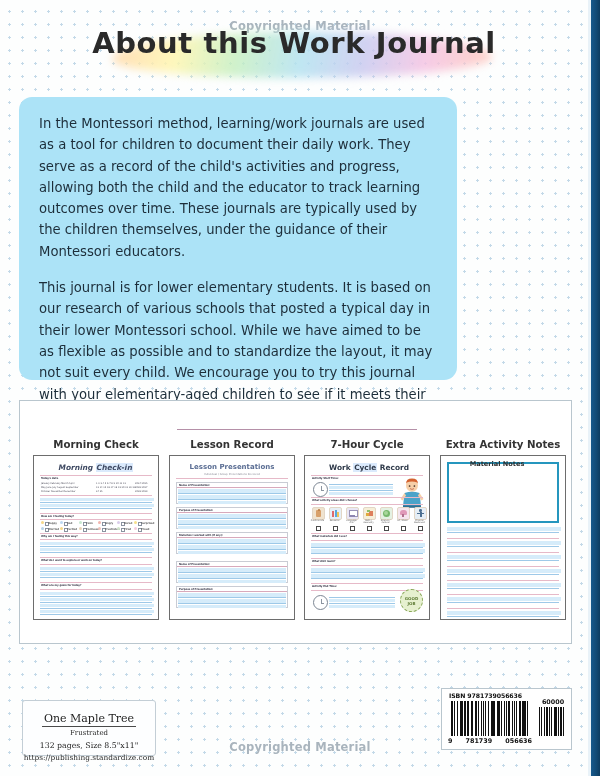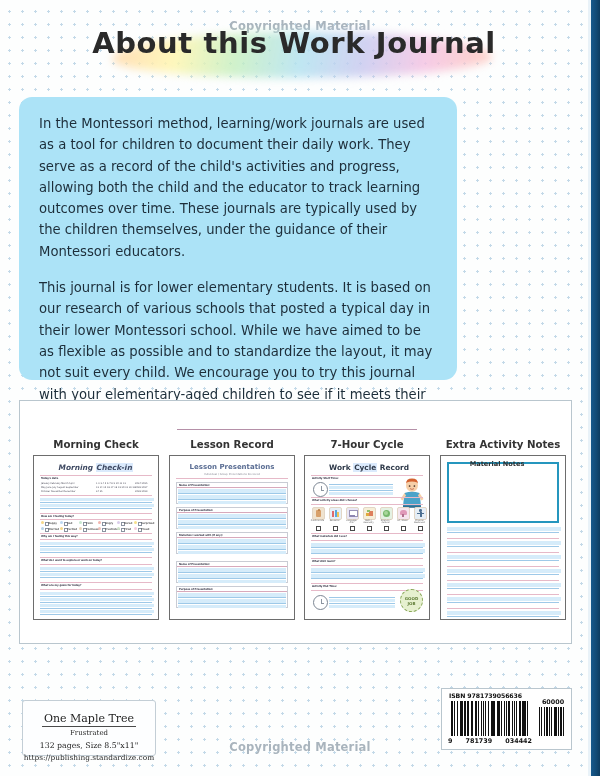--- a/index.html
+++ b/index.html
@@ -622,18 +622,18 @@
         <div class="bar" style="width: 1px; background: rgb(17, 17, 17);"></div>
         <div class="bar" style="width: 1px; background: transparent;"></div>
         <div class="bar" style="width: 3px; background: rgb(17, 17, 17);"></div>
         <div class="bar" style="width: 1px; background: transparent;"></div>
         <div class="bar" style="width: 1px; background: rgb(17, 17, 17);"></div>
         <div class="bar" style="width: 2px; background: transparent;"></div>
       </div>
     <div id="digits">
       <span>9</span>
       <span>781739</span>
-      <span>034442</span>
+      <span>056636</span>
     </div>
   </div>
 
   <div class="watermark" id="wm-bottom">Copyrighted Material</div>
 </div>
 
 </body></html>

